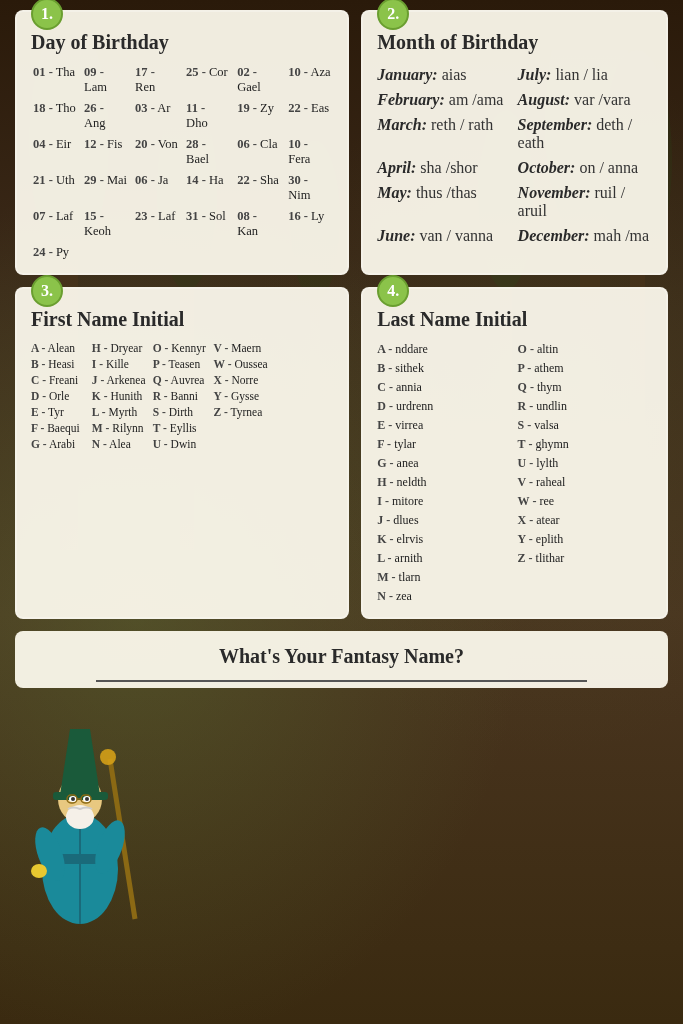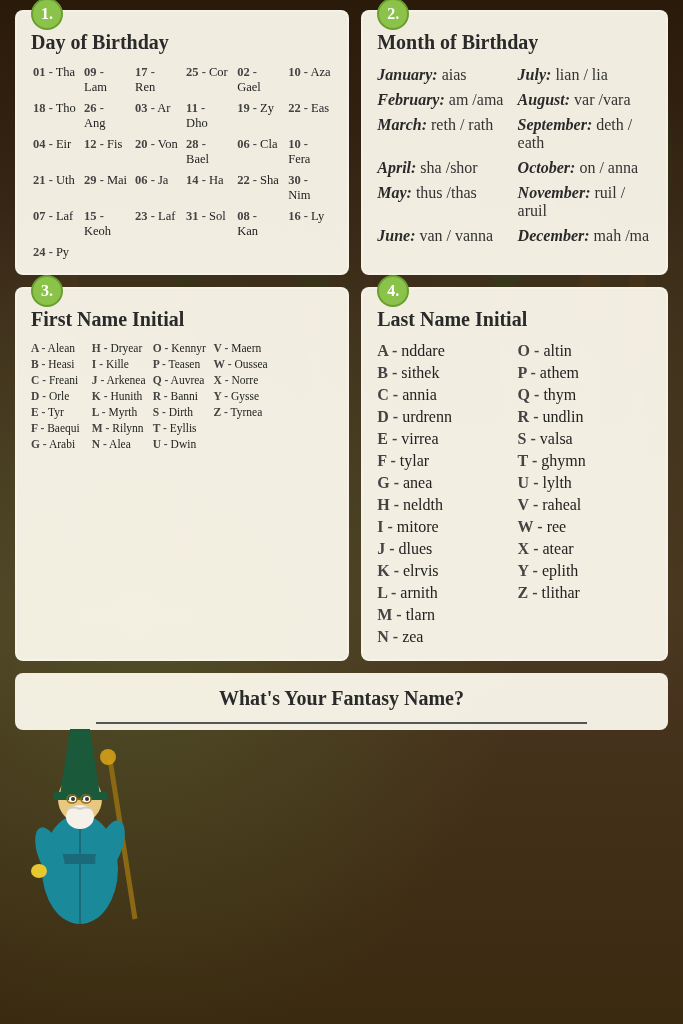--- a/index.html
+++ b/index.html
@@ -112,21 +112,21 @@
       font-size: 11.5px;
       color: #222;
     }
     .initial-item { padding: 1px 0; }
     .init-letter { font-weight: bold; color: #444; }
     
     .last-grid {
       display: grid;
       grid-template-columns: 1fr 1fr;
       gap: 2px 6px;
-      font-size: 16px;
+      font-size: 12px;
       color: #222;
     }
     .last-item { padding: 1px 0; }
     
     .formula-bar {
       background: rgba(255, 252, 240, 0.93);
       border-radius: 8px;
       padding: 14px 20px 0;
       margin-bottom: 8px;
     }

